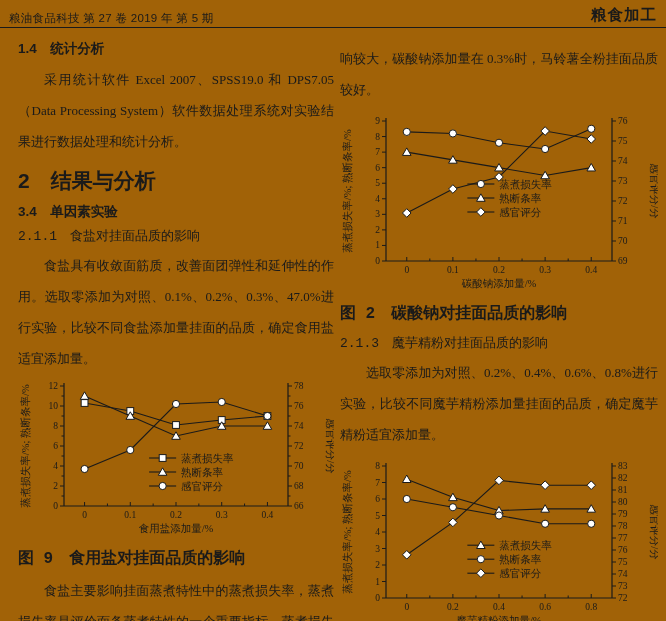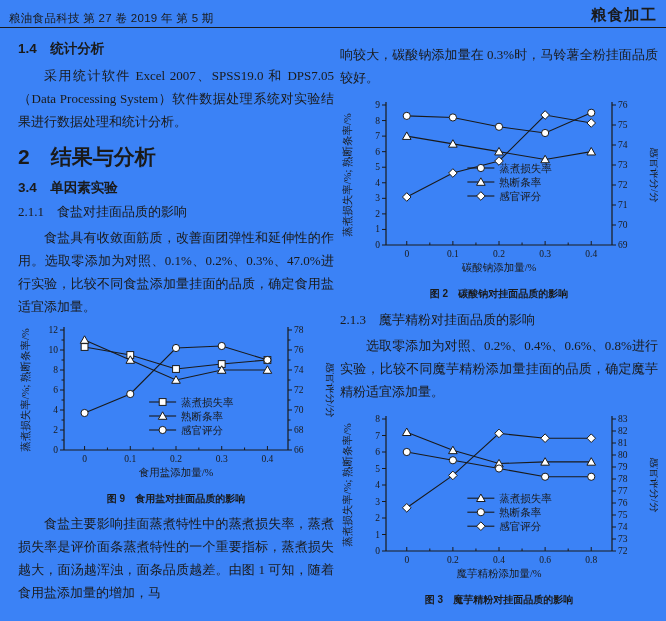--- a/index.html
+++ b/index.html
@@ -1,36 +1,36 @@
 <!DOCTYPE html>
 <html lang="zh"><head>
 <meta charset="utf-8">
 <style>
   html,body{margin:0;padding:0;background:#ffffff;}
   .page{
-    position:relative;width:666px;height:621px;background:#3b82f6;
+    position:relative;width:666px;height:621px;background:#a16207;
     font-family:"Liberation Serif",serif;color:#1a1a1a;overflow:hidden;
   }
   
   .header{position:absolute;top:5px;left:9px;right:9px;display:flex;
     justify-content:space-between;align-items:flex-end;}
   .header-left{font-family:"Liberation Sans",sans-serif;font-size:11.5px;letter-spacing:.3px;}
   .header-right{font-family:"Liberation Sans",sans-serif;font-size:15.5px;font-weight:bold;letter-spacing:1px;}
   .rule{position:absolute;top:27px;left:0;width:666px;height:0;border-top:1.6px solid #1a1a1a;}
   
   .col-left{position:absolute;left:18px;top:33px;width:316px;}
   .col-right{position:absolute;left:340px;top:33px;width:318px;}
-  p{font-size:13px;line-height:23px;text-align:justify;margin:0;}
+  p{font-size:13px;line-height:31px;text-align:justify;margin:0;}
   .indent{text-indent:2em;}
   .h-a{font-family:"Liberation Sans",sans-serif;font-weight:bold;font-size:13.5px;margin:7px 0 6px;}
   .h-main{font-family:"Liberation Sans",sans-serif;font-weight:bold;font-size:21px;margin:10px 0 8px;}
-  .h-b{font-family:Liberation Serif, serif;font-weight:normal;font-size:13px;margin:5px 0 5px;}
+  .h-b{font-family:Liberation Mono, monospace;font-weight:normal;font-size:13px;margin:5px 0 5px;}
   figure{margin:2px 0 4px;}
-  .figcap{font-family:Liberation Sans, sans-serif;font-size:10px;font-weight:bold;
-    text-align:center;margin:2px 0 6px;}
+  .figcap{font-family:Liberation Mono, monospace;font-size:16px;font-weight:bold;
+    margin:2px 0 6px;}
   .mt6{margin-top:6px;}
   .mt10{margin-top:10px;}
   
   svg text{fill:#1a1a1a;font-family:"Liberation Serif",serif;}
   svg text.tick{font-size:9.5px;}
   svg text.axlab{font-size:10.5px;}
   svg text.leg{font-size:10.5px;}
 </style>
 </head>
 <body>

